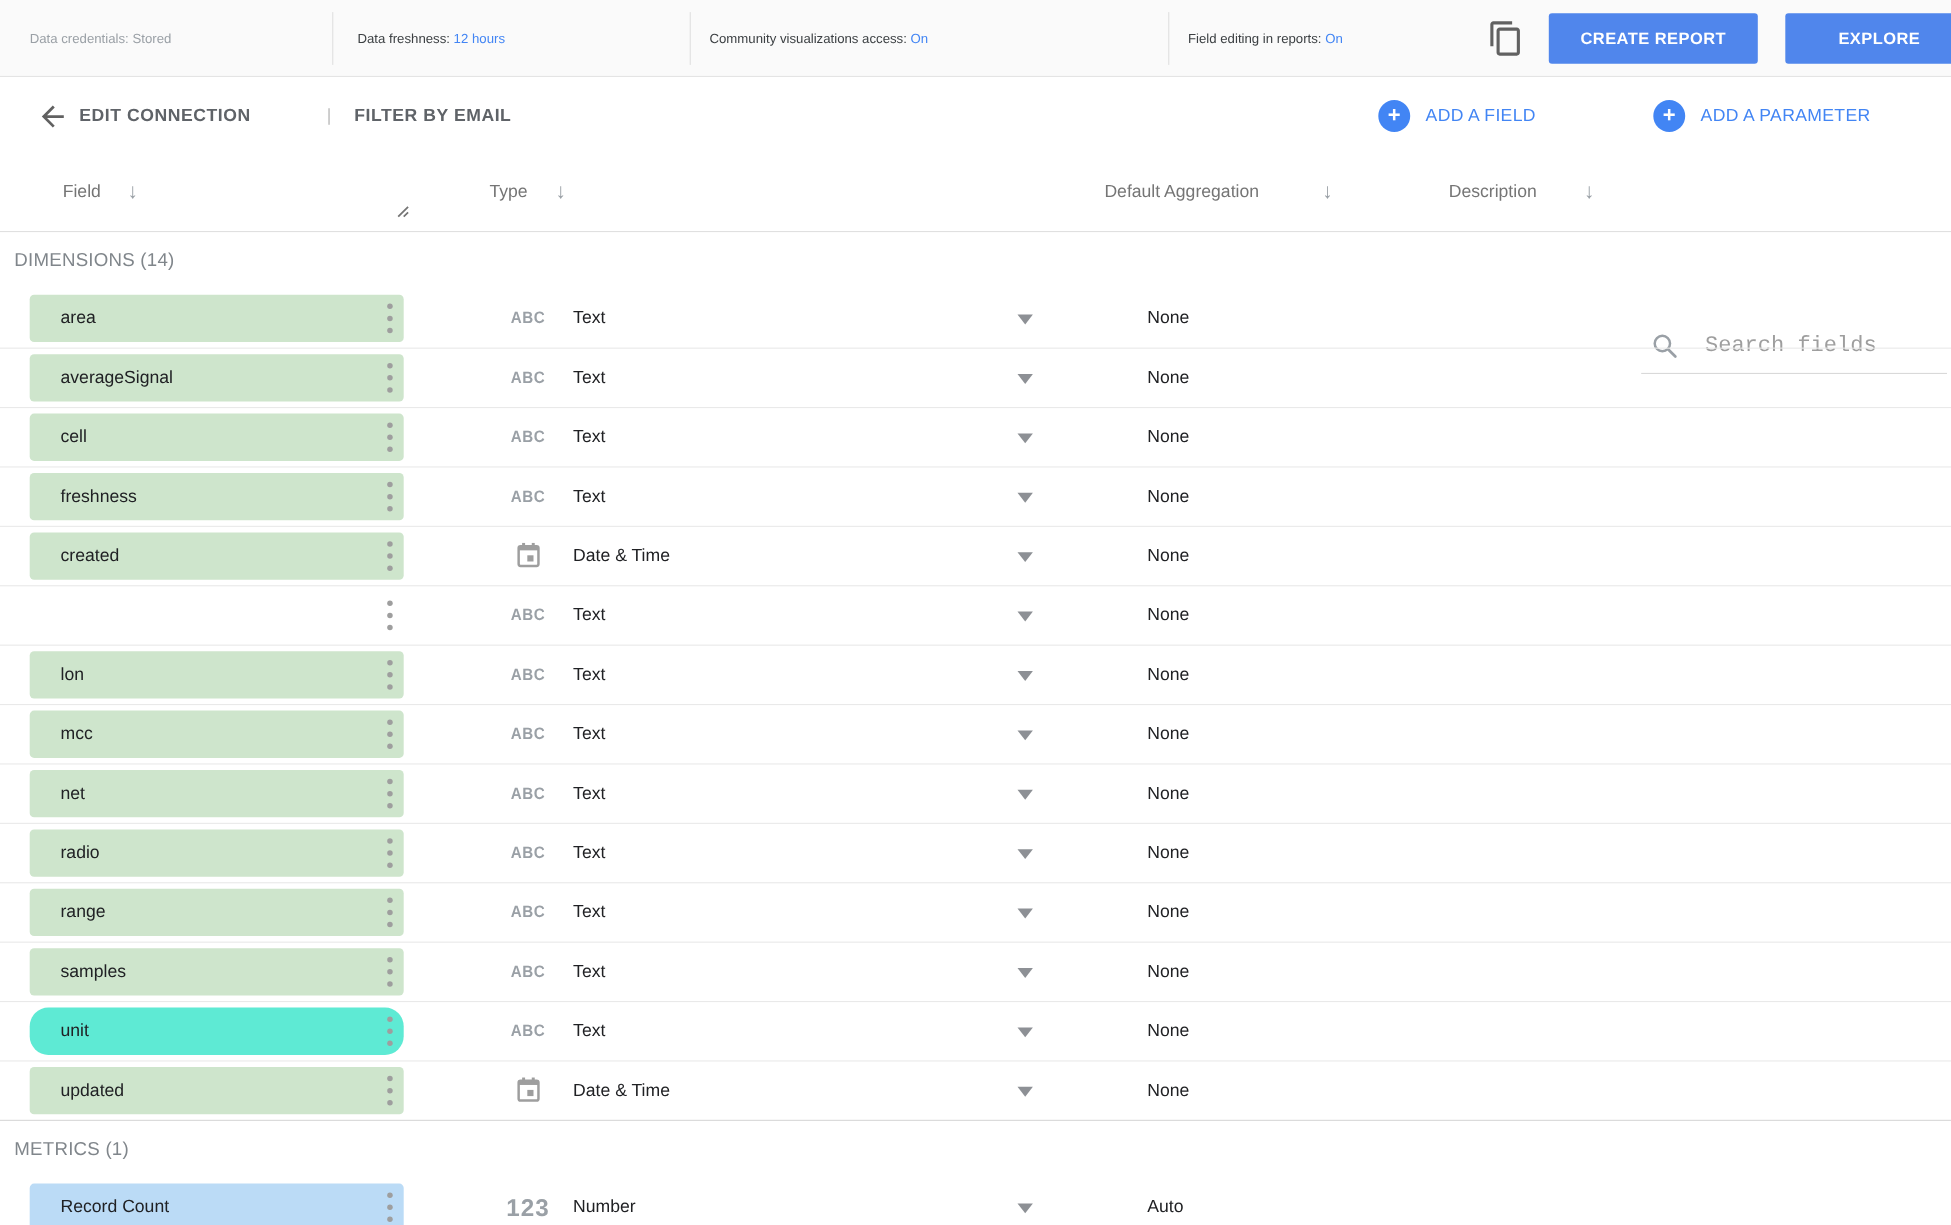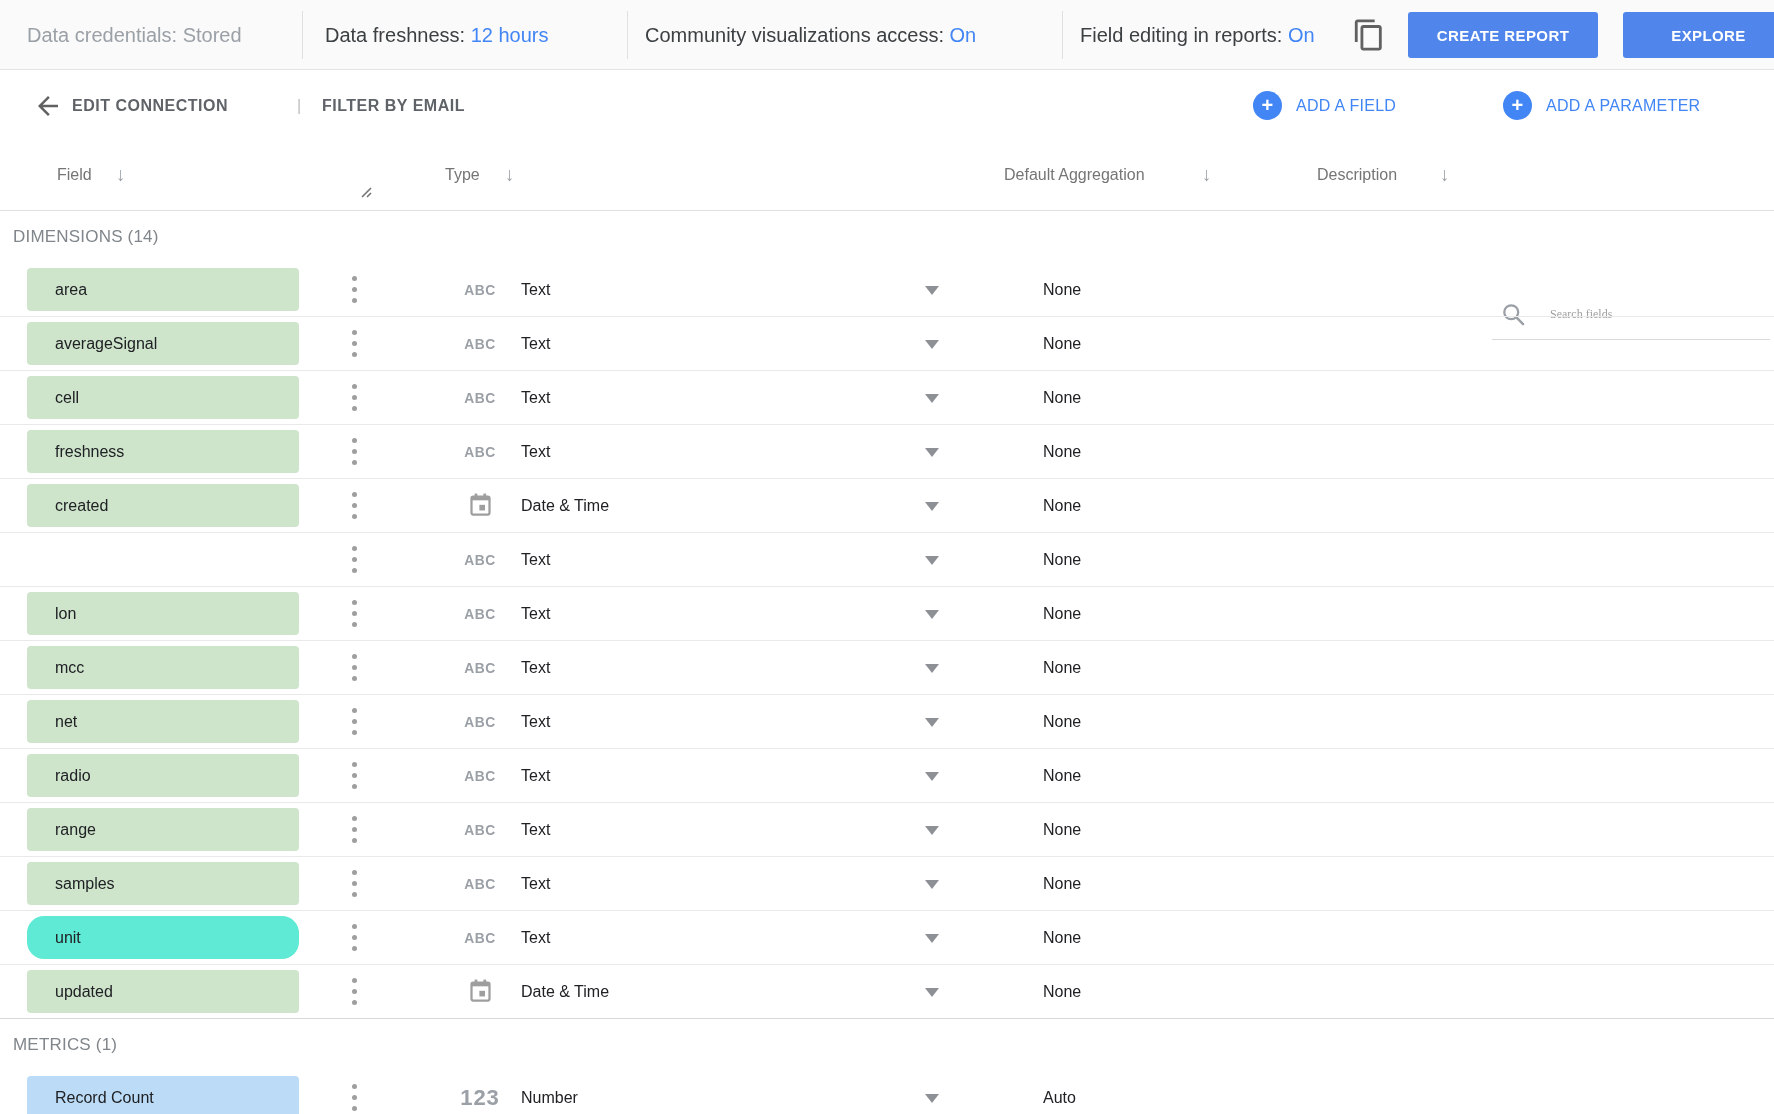--- a/index.html
+++ b/index.html
@@ -1,21 +1,21 @@
 <!DOCTYPE html>
 <html><head>
 <meta charset="utf-8">
 <style>
   html,body{margin:0;padding:0;background:#fff;}
   .app{position:relative;width:1774px;height:1114px;overflow:hidden;background:#fff;
        font-family:"Liberation Sans",sans-serif;-webkit-font-smoothing:antialiased;}
 
   
   .topbar{position:absolute;top:0;left:0;width:100%;height:70px;background:#fafafa;border-bottom:1px solid #e4e4e4;box-sizing:border-box;}
-  .tb-item{position:absolute;top:0;height:70px;line-height:70px;font-size:20px;color:#3c4043;white-space:nowrap;cursor:pointer;text-align:center;}
+  .tb-item{position:absolute;top:0;height:70px;line-height:70px;font-size:12px;color:#3c4043;white-space:nowrap;cursor:pointer;text-align:center;}
   .tb-item .val{color:var(--accent);}
   .tb-item.muted,.tb-item.muted .val{color:#9aa0a6;}
   .tb-item:nth-of-type(1){left:27px;}
   .tb-item:nth-of-type(2){left:325px;}
   .tb-item:nth-of-type(3){left:645px;}
   .tb-item:nth-of-type(4){left:1080px;}
   .tb-div{position:absolute;top:11px;height:48px;width:1px;background:#e0e0e0;}
   .tb-div.d1{left:302px;} .tb-div.d2{left:627px;} .tb-div.d3{left:1062px;}
   .copy-btn{position:absolute;left:1350px;top:17px;width:38px;height:38px;cursor:pointer;border:none;background:transparent;padding:0;}
   .btn{position:absolute;top:12px;height:46px;border:none;border-radius:3px;background:var(--btn);color:#fff;
@@ -37,29 +37,29 @@
 
   
   .thead{position:absolute;top:140px;left:0;width:100%;height:71px;border-bottom:1px solid #e0e0e0;box-sizing:border-box;background:#fff;}
   .th{position:absolute;top:0;height:70px;line-height:70px;font-size:16px;color:#757575;cursor:pointer;white-space:nowrap;}
   .th.f{left:57px;} .th.t{left:445px;} .th.a{left:1004px;} .th.d{left:1317px;}
   .sort{position:absolute;top:0;height:70px;line-height:70px;font-size:19px;color:#9aa0a6;cursor:pointer;}
   .sort.f{left:116px;} .sort.t{left:505px;} .sort.a{left:1202px;} .sort.d{left:1440px;}
   .resize-handle{position:absolute;left:358px;top:44px;cursor:col-resize;}
   .search{position:absolute;left:1492px;top:149px;width:278px;height:51px;display:flex;align-items:center;border-bottom:1px solid #d9d9d9;box-sizing:border-box;}
   .search svg{margin-left:8px;flex:none;}
-  .search input{border:none;outline:none;background:transparent;font-size:12px;color:#6d28d9;margin-left:21px;width:210px;font-family:Liberation Serif, serif;}
+  .search input{border:none;outline:none;background:transparent;font-size:20px;color:#6d28d9;margin-left:21px;width:210px;font-family:Liberation Mono, monospace;}
   .search input::placeholder{color:#9e9e9e;}
 
   
   .content{position:absolute;top:211px;left:0;width:100%;}
   .section-title{height:52px;display:flex;align-items:center;padding-left:13px;font-size:17px;color:#80868b;letter-spacing:0.2px;}
   .frow{position:relative;height:53px;border-bottom:1px solid #e9e9e9;}
   .frow.section-end{border-bottom-color:#d8d8d8;}
-  .pill{position:absolute;left:27px;top:5px;width:272px;height:43px;border-radius:4px;cursor:pointer;}
+  .pill{position:absolute;left:27px;top:5px;width:340px;height:43px;border-radius:4px;cursor:pointer;}
   .pill-label{display:block;padding-left:28px;line-height:43px;font-size:16px;color:#202124;}
   .dots{position:absolute;left:352px;top:13px;width:6px;cursor:pointer;}
   .dots i{display:block;width:5px;height:5px;border-radius:50%;background:#9e9e9e;margin-bottom:6px;}
   .ticon{position:absolute;left:455px;top:0;width:50px;height:53px;display:flex;align-items:center;justify-content:center;}
   .abc{font-weight:bold;font-size:15px;color:#9aa0a6;letter-spacing:0.5px;transform:scaleX(0.92);}
   .num{font-weight:bold;font-size:22px;color:#9aa0a6;letter-spacing:1px;}
   .tlabel{position:absolute;left:521px;top:0;height:53px;line-height:53px;font-size:16px;color:#202124;cursor:pointer;}
   .caret{position:absolute;left:925px;top:23px;width:0;height:0;border-left:7px solid transparent;border-right:7px solid transparent;border-top:9px solid #8d9095;cursor:pointer;}
   .agg{position:absolute;left:1043px;top:0;height:53px;line-height:53px;font-size:16px;color:#202124;cursor:pointer;}
 </style>

